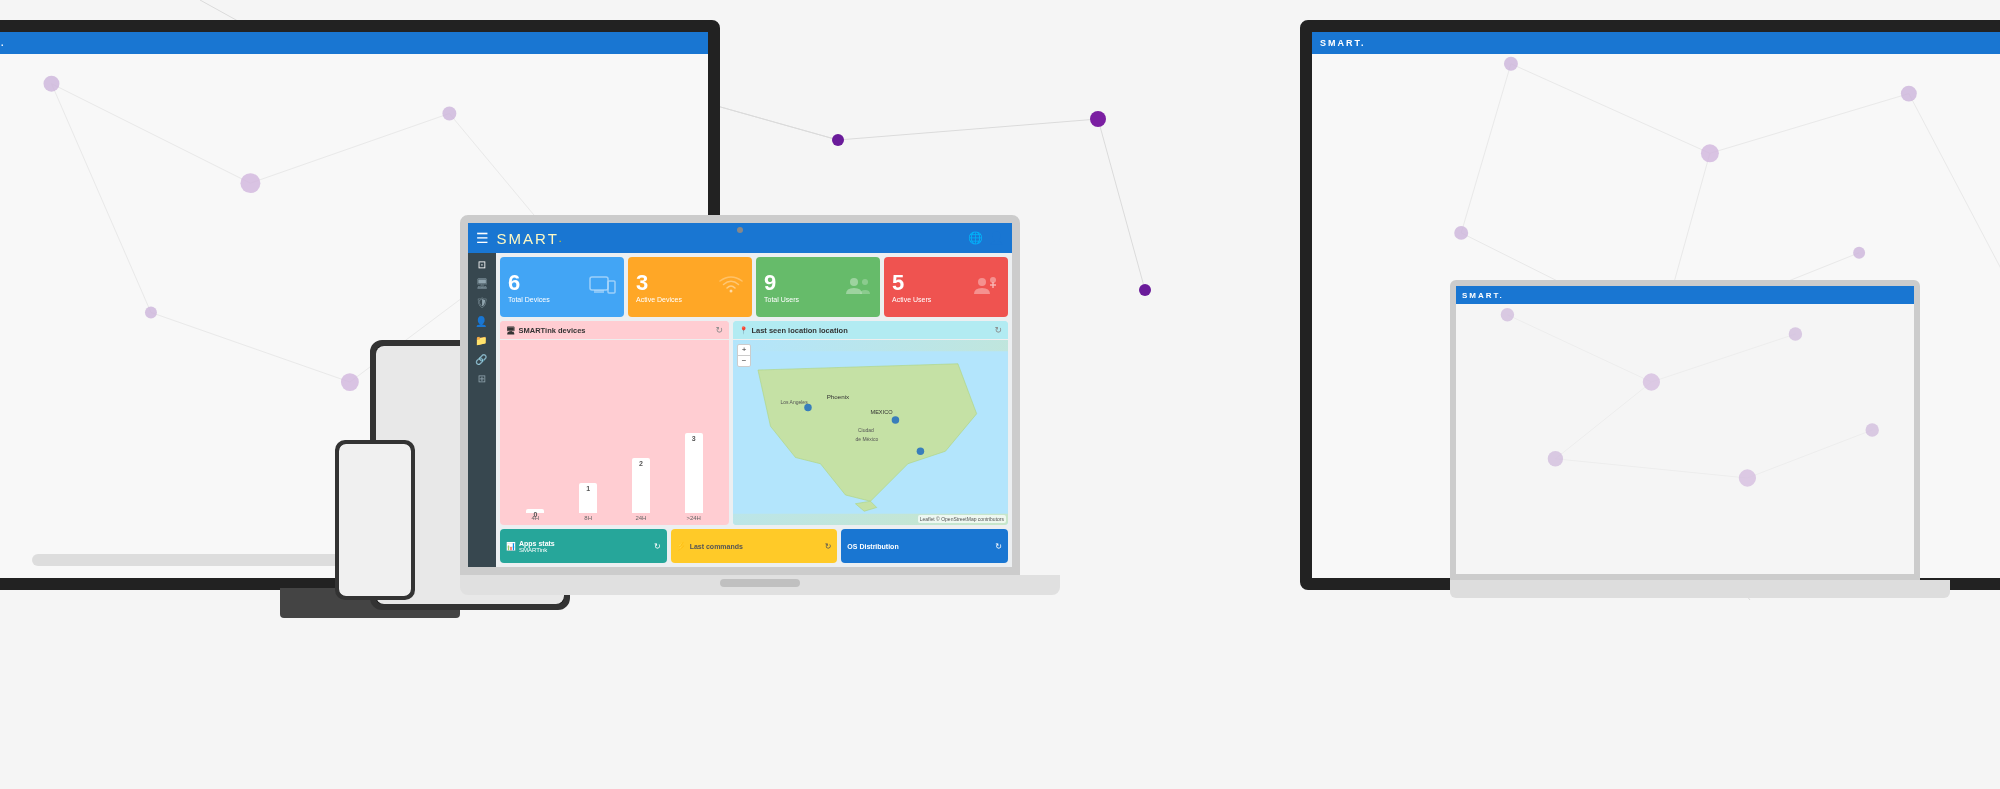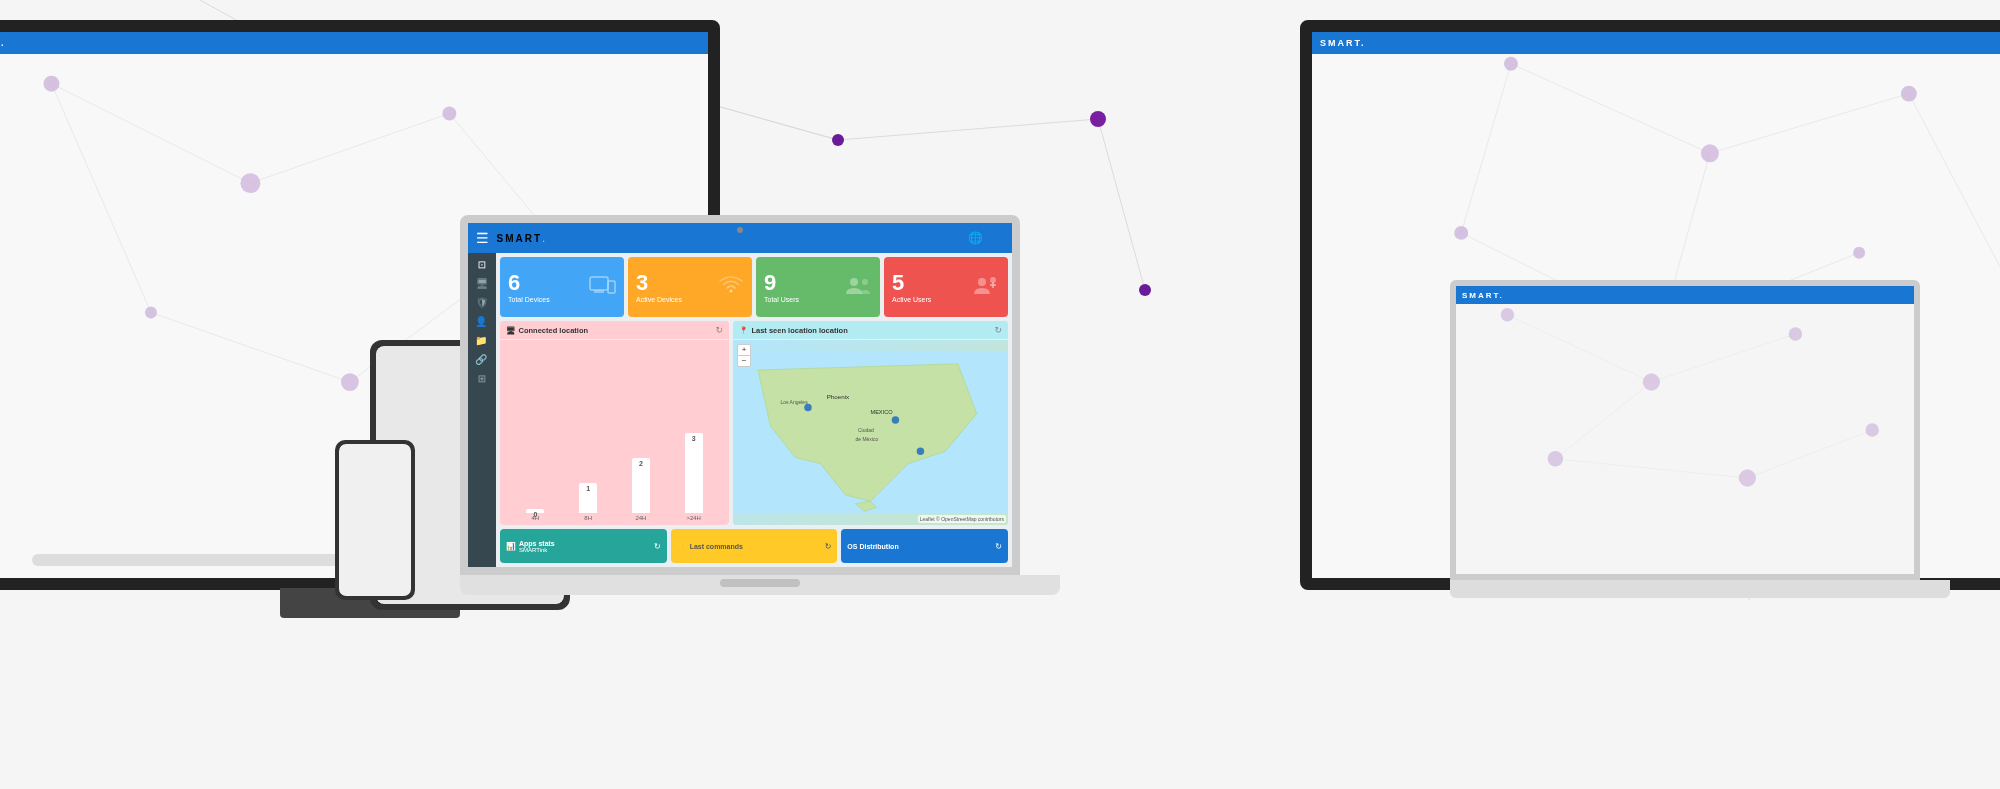--- a/index.html
+++ b/index.html
@@ -361,23 +361,23 @@
       height: 6px;
       background: #888;
       border-radius: 50%;
       position: absolute;
       top: 4px;
       left: 50%;
       transform: translateX(-50%);
     }
 
     .smart-logo-text {
-      font-weight: 700;
-      font-size: 10px;
-      color: #000000;
+      font-weight: 400;
+      font-size: 15px;
+      color: #fef9c3;
       letter-spacing: 2px;
     }
     .smart-logo-dot {
       color: #ffd600;
     }
 
     
     .map-attribution {
       position: absolute;
       bottom: 2px;
@@ -650,21 +650,21 @@
               </div>
             </div>
           </div>
 
           <div class="content-row">
 
             <div class="panel chart-panel">
               <div class="panel-header" style="background:#ffcdd2;">
                 <div class="dash-panel-title">
                   <span>🖥</span>
-                  <span>Connected location</span>
+                  <span>SMARTink devices</span>
                 </div>
                 <span class="panel-header-icon">↻</span>
               </div>
               <div class="chart-area">
 
                 <div class="bar-group">
                   <div class="bar" style="height:4px;">
                     <span>0</span>
                   </div>
                   <span class="bar-label">4H</span>

